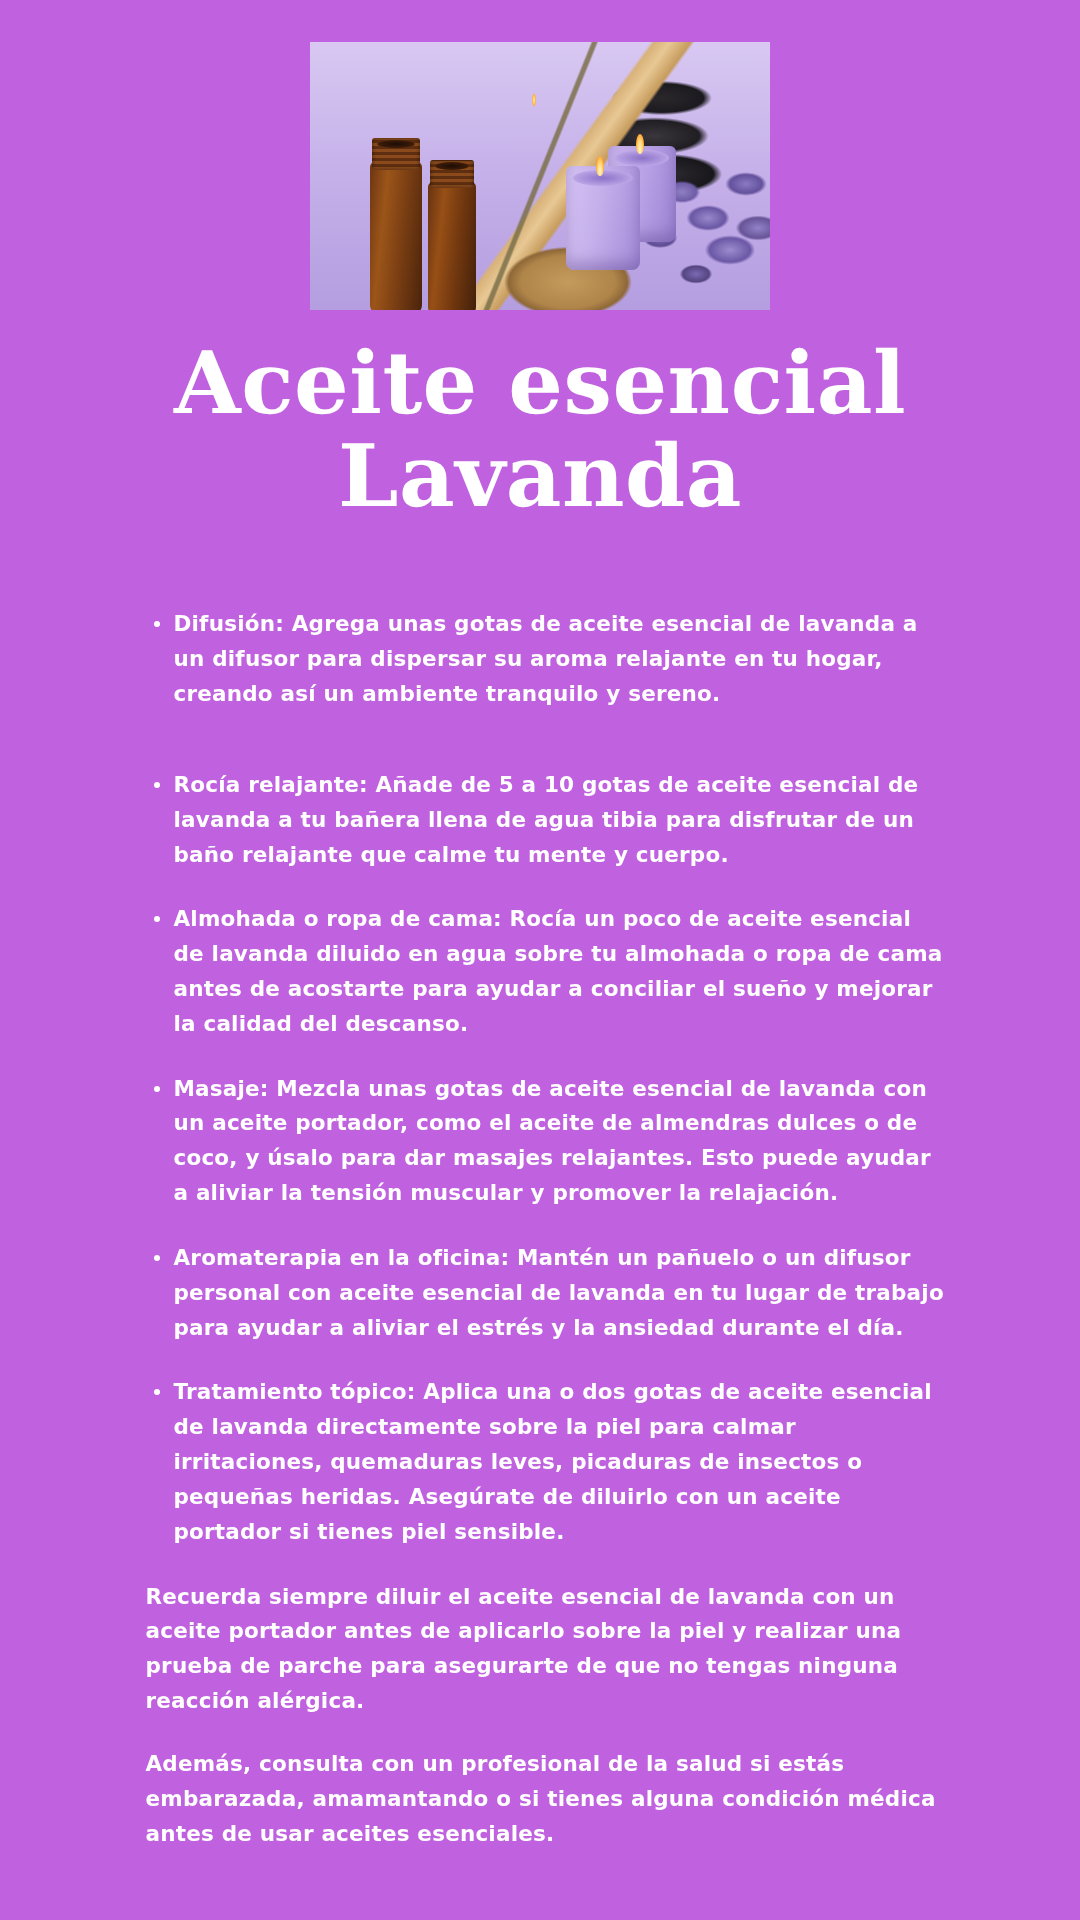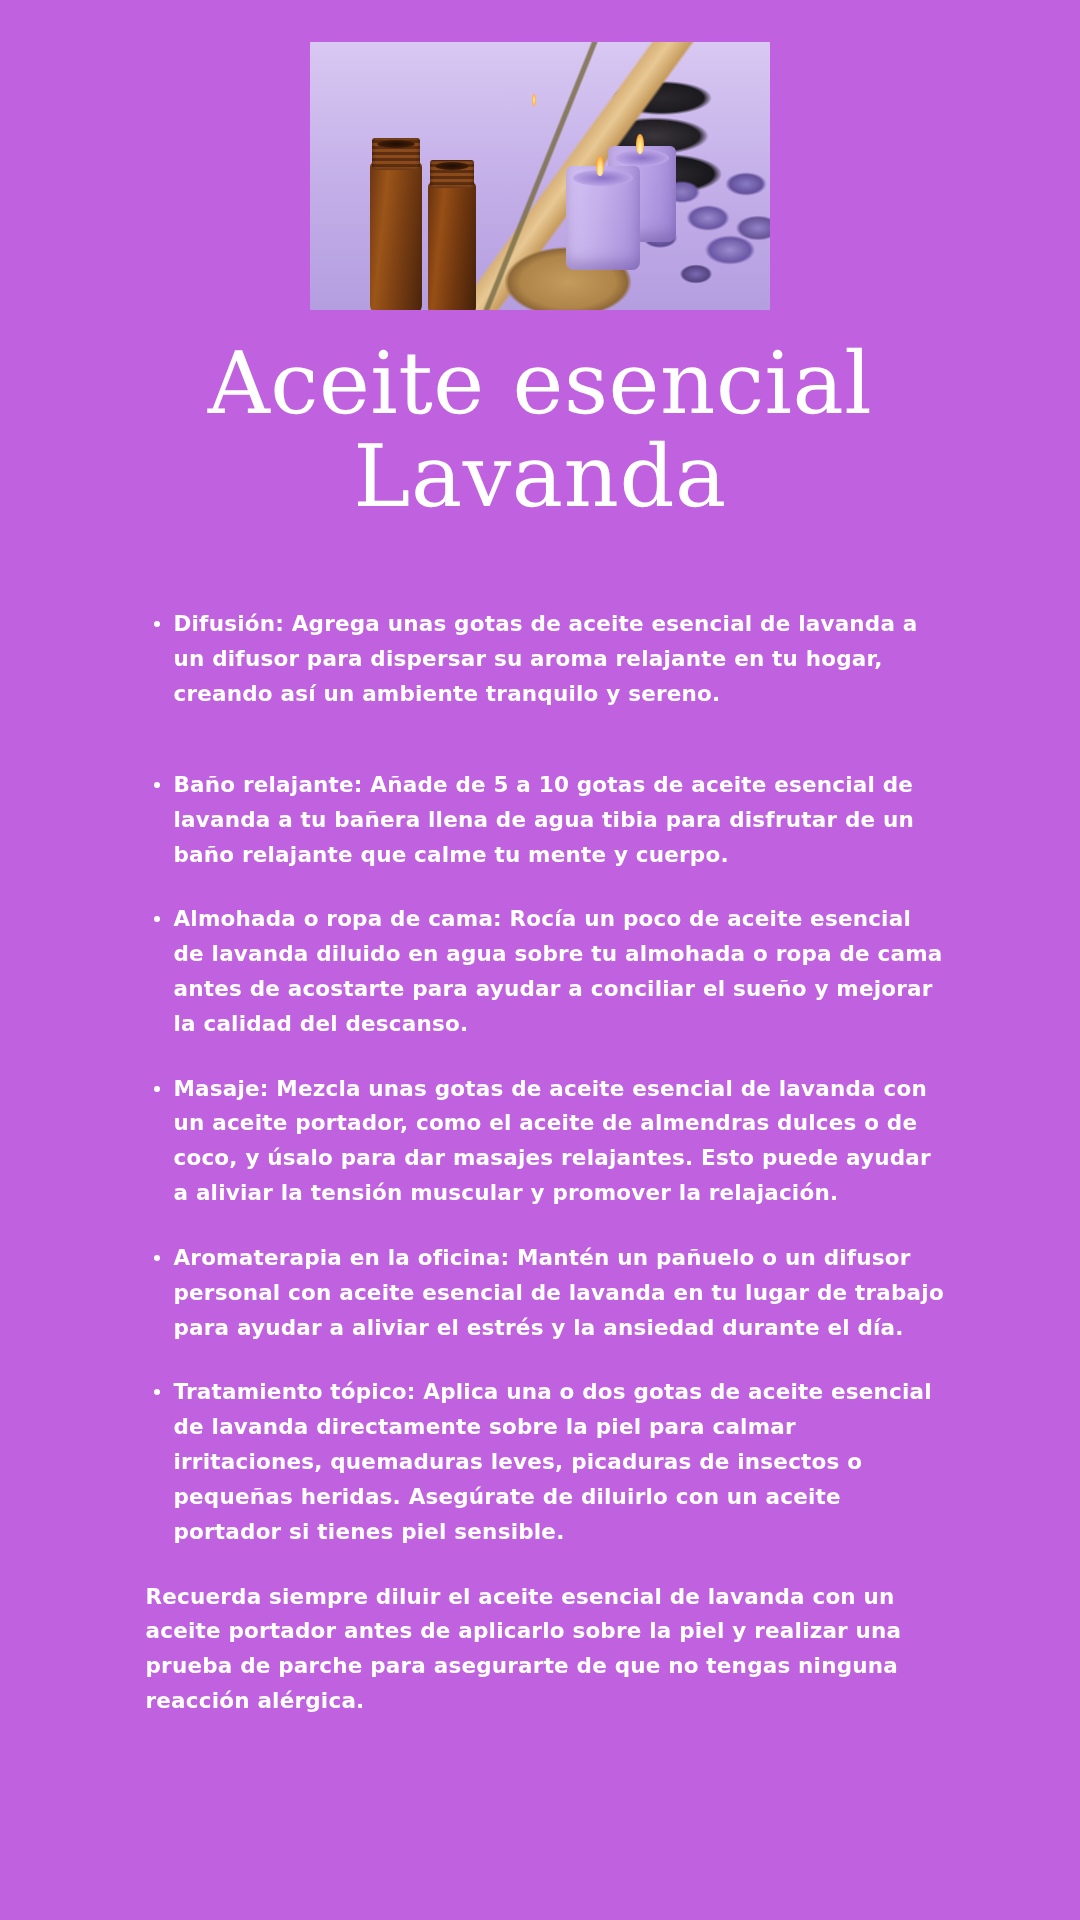--- a/index.html
+++ b/index.html
@@ -123,21 +123,21 @@
 
   
   .title {
     margin-top: 28px;
     width: 940px;
     text-align: center;
     color: #ffffff;
     font-family: "DejaVu Serif", "Liberation Serif", serif;
     font-size: 86px;
     line-height: 1.08;
-    font-weight: 400;
+    font-weight: 700;
     letter-spacing: 0.5px;
     text-rendering: geometricPrecision;
     flex: 0 0 auto;
   }
   .title .line { display: block; white-space: nowrap; }
 
   
   .body-block {
     width: 913px;
     padding: 0 48px 0 56px;
@@ -208,34 +208,35 @@
     <span class="line">Lavanda</span>
   </h1>
 
   <div class="body-block">
 
     <ul class="tips">
       <li>
         <span class="tip-text"><span class="lead">Difusión:</span><span> Agrega unas gotas de aceite esencial de lavanda a un difusor para dispersar su aroma relajante en tu hogar, creando así un ambiente tranquilo y sereno.</span></span>
       </li>
       <li>
-        <span class="tip-text"><span class="lead">Baño relajante:</span><span> Añade de 5 a 10 gotas de aceite esencial de lavanda a tu bañera llena de agua tibia para disfrutar de un baño relajante que calme tu mente y cuerpo.</span></span>
+        <span class="tip-text"><span class="lead">Rocía relajante:</span><span> Añade de 5 a 10 gotas de aceite esencial de lavanda a tu bañera llena de agua tibia para disfrutar de un baño relajante que calme tu mente y cuerpo.</span></span>
       </li>
       <li>
         <span class="tip-text"><span class="lead">Almohada o ropa de cama:</span><span> Rocía un poco de aceite esencial de lavanda diluido en agua sobre tu almohada o ropa de cama antes de acostarte para ayudar a conciliar el sueño y mejorar la calidad del descanso.</span></span>
       </li>
       <li>
         <span class="tip-text"><span class="lead">Masaje:</span><span> Mezcla unas gotas de aceite esencial de lavanda con un aceite portador, como el aceite de almendras dulces o de coco, y úsalo para dar masajes relajantes. Esto puede ayudar a aliviar la tensión muscular y promover la relajación.</span></span>
       </li>
       <li>
         <span class="tip-text"><span class="lead">Aromaterapia en la oficina:</span><span> Mantén un pañuelo o un difusor personal con aceite esencial de lavanda en tu lugar de trabajo para ayudar a aliviar el estrés y la ansiedad durante el día.</span></span>
       </li>
       <li>
         <span class="tip-text"><span class="lead">Tratamiento tópico:</span><span> Aplica una o dos gotas de aceite esencial de lavanda directamente sobre la piel para calmar irritaciones, quemaduras leves, picaduras de insectos o pequeñas heridas. Asegúrate de diluirlo con un aceite portador si tienes piel sensible.</span></span>
       </li>
     </ul>
 
     <div class="closing">
       <p>Recuerda siempre diluir el aceite esencial de lavanda con un aceite portador antes de aplicarlo sobre la piel y realizar una prueba de parche para asegurarte de que no tengas ninguna reacción alérgica.</p>
+      <p>Además, consulta con un profesional de la salud si estás embarazada, amamantando o si tienes alguna condición médica antes de usar aceites esenciales.</p>
     </div>
 
   </div>
 </div>
 
 </body></html>

